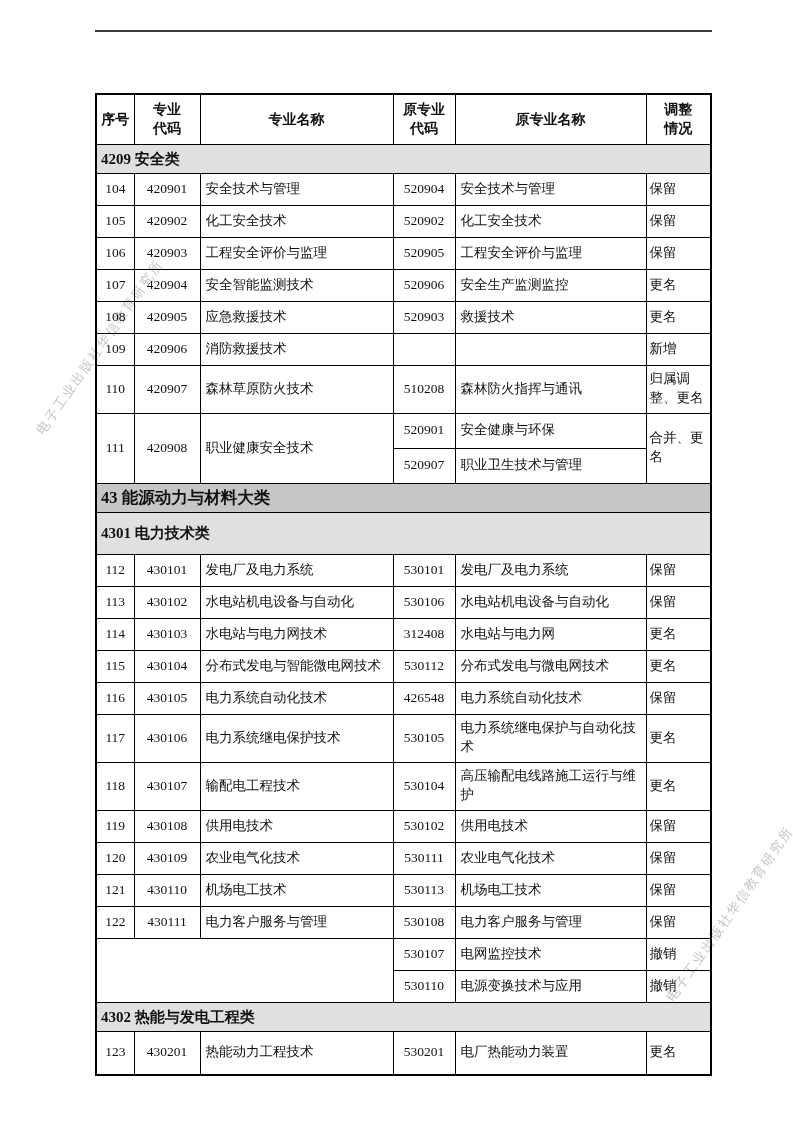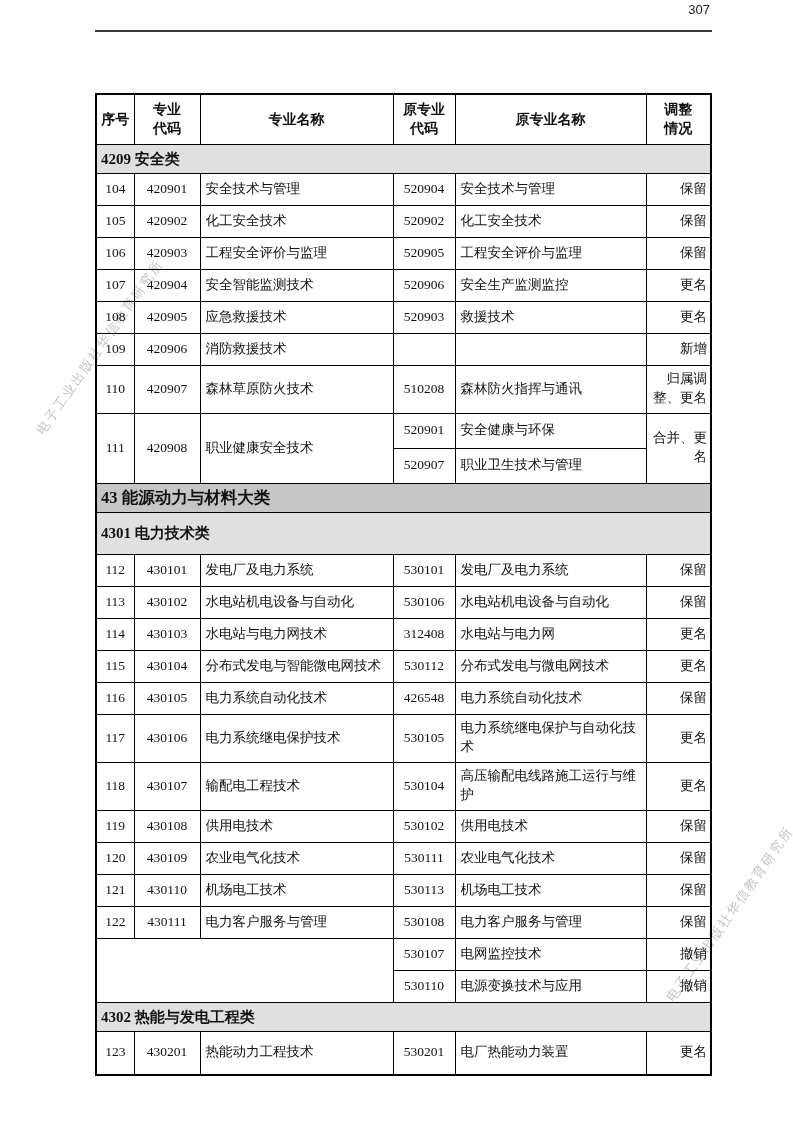--- a/index.html
+++ b/index.html
@@ -36,34 +36,33 @@
   }
   table.majors th {
     font-weight:bold; font-size:14px; text-align:center;
     white-space:pre-line; height:50px; line-height:1.35;
   }
   td.num {
     font-family:"Liberation Serif", serif; text-align:center;
     font-size:13.5px;
   }
   td.name { text-align:left; padding:2px 3px 2px 5px; }
-  td.adj  { text-align:right; padding:2px 3px; }
+  td.adj  { text-align:left; padding:2px 3px; }
   td.section-cell {
     text-align:left; padding:2px 2px 2px 4px; font-weight:bold;
   }
   td.section-cell .sec-code { font-family:"Liberation Serif", serif; font-weight:bold; }
   td.section-cell.minor { font-size:15px; }
   td.section-cell.major { font-size:16.5px; }
   td.left-merged { background:transparent; }
 </style>
 </head>
 <body>
 
 <div class="page">
-  <div class="page-number">307</div>
   <div class="top-rule"></div>
 
   <div class="watermark wm-left">电子工业出版社华信教育研究所</div>
   <div class="watermark wm-right">电子工业出版社华信教育研究所</div>
 
   <table class="majors">
     <colgroup>
       <col style="width:38px">
         <col style="width:66px">
         <col style="width:193px">

